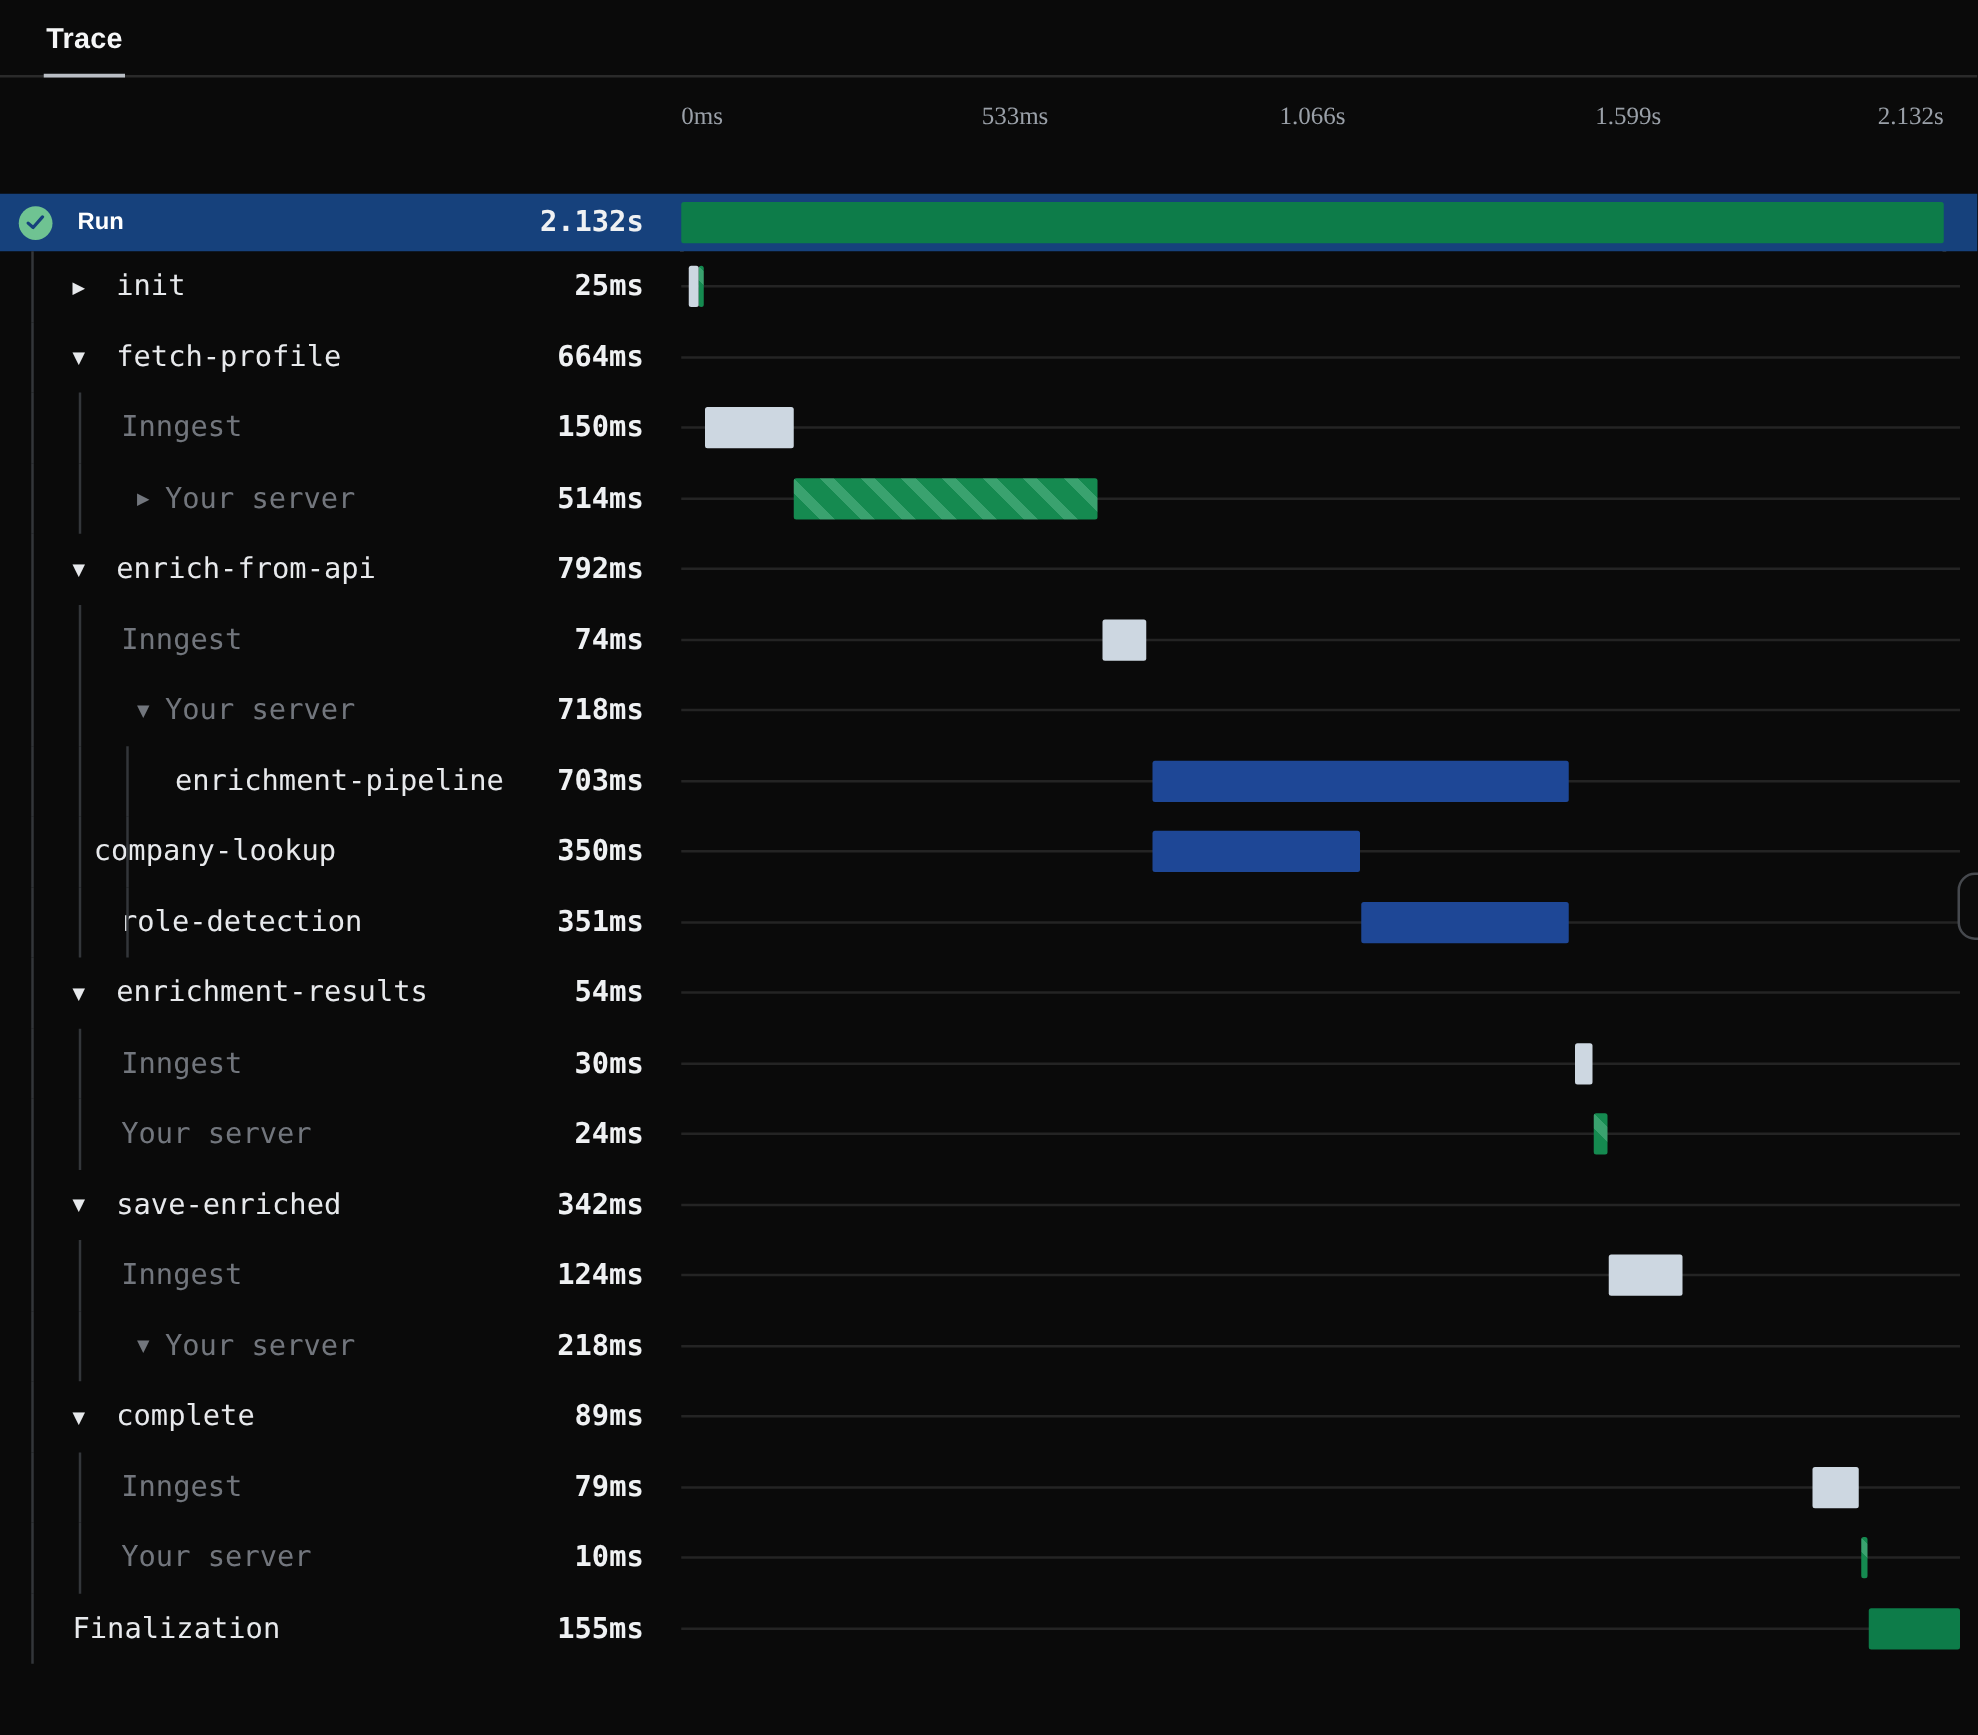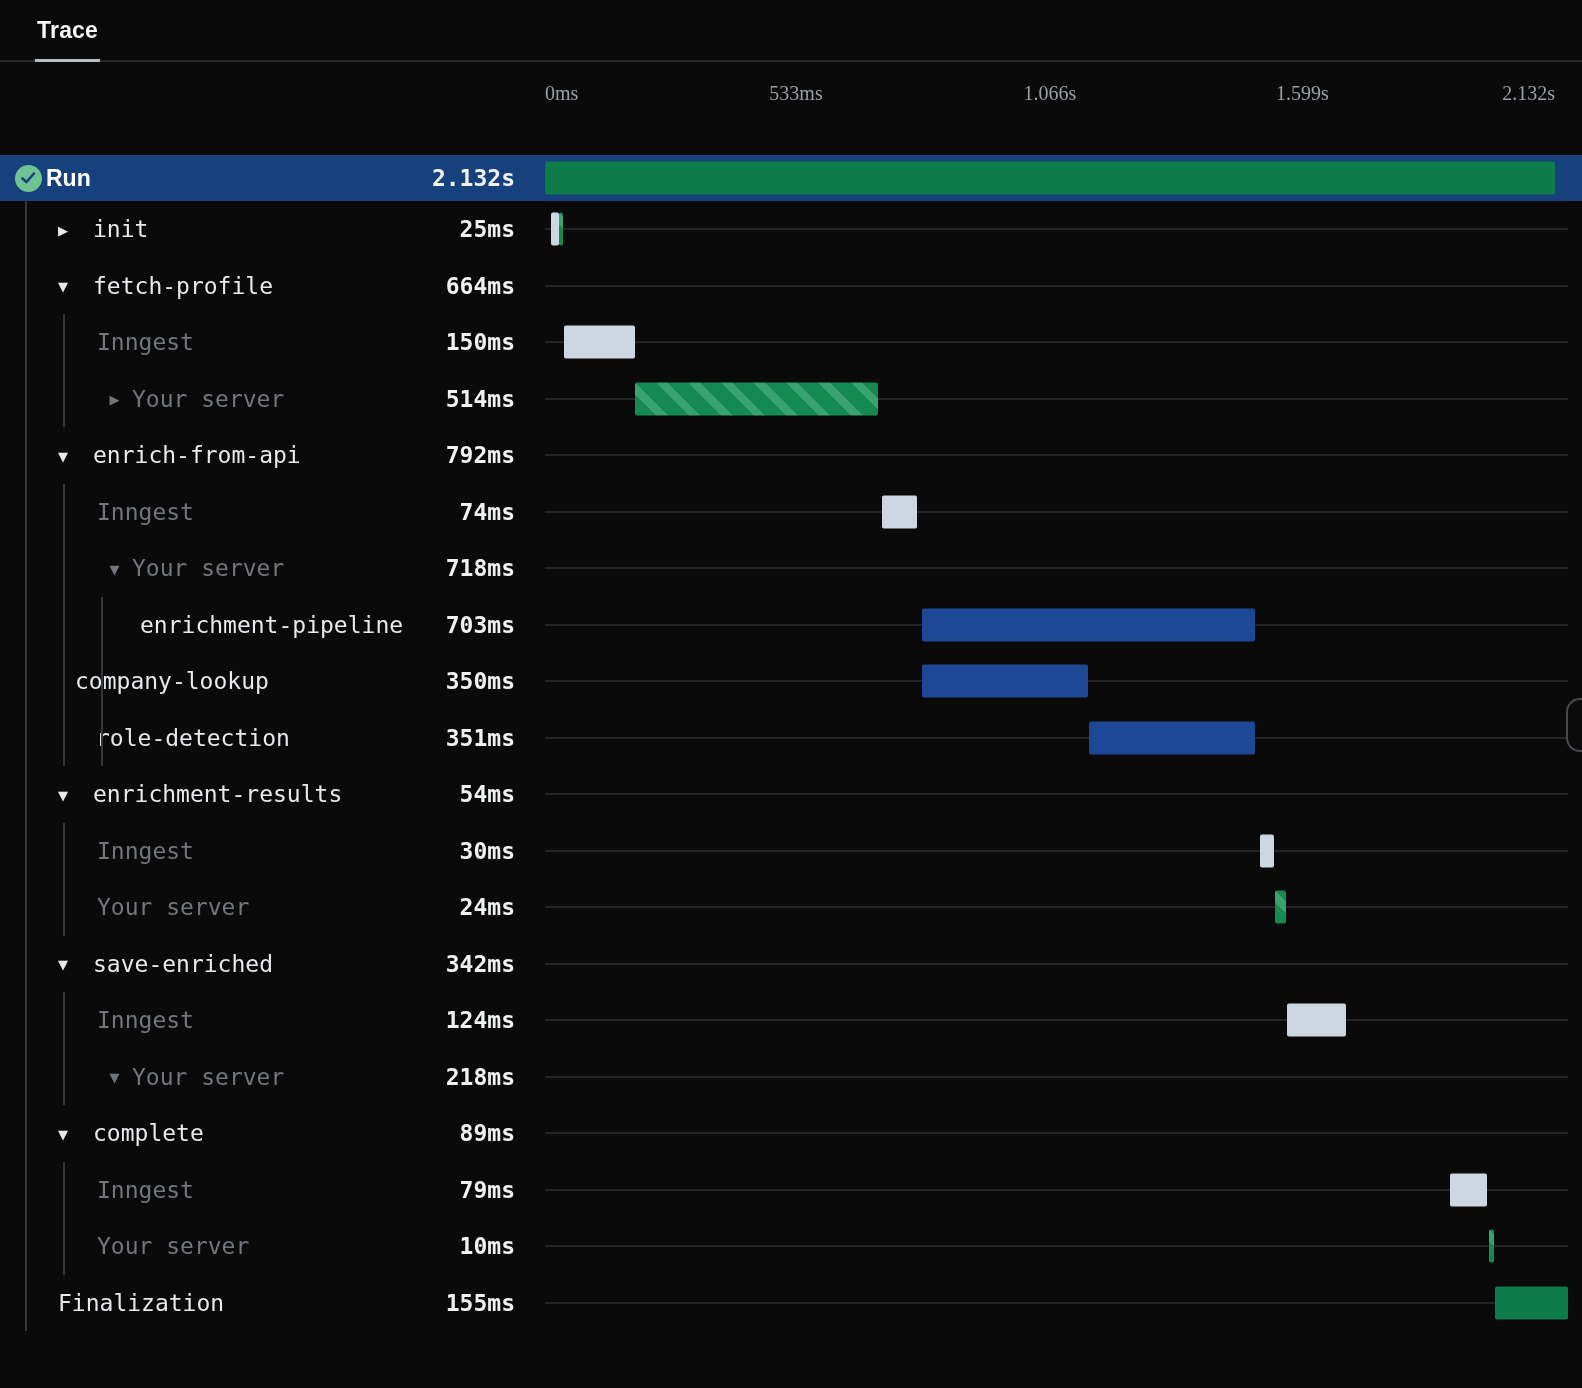--- a/index.html
+++ b/index.html
@@ -38,40 +38,40 @@
   .bar-inngest { background:#cdd7e1; }
   .bar-exec { background:#1e4796; }
   .bar-green { background:#0d7c49; }
   .bar-server { background:repeating-linear-gradient(45deg,#158a50 0px,#158a50 15px,#3aa26f 15px,#3aa26f 23px); }
   .row-run .bar { height:33px; border-radius:2px; }
 
   
   .run-left { display:flex; align-items:center; width:545px; flex:none; height:100%; }
   .check-badge { flex:none; width:27px; height:27px; margin-left:15px; border-radius:50%; background:#6fc392;
                  display:flex; align-items:center; justify-content:center; }
-  .run-name { margin-left:4px; color:#ffffff; font-family:"Liberation Sans", sans-serif; font-size:23px; font-weight:600; }
+  .run-name { margin-left:20px; color:#ffffff; font-family:"Liberation Sans", sans-serif; font-size:19px; font-weight:600; }
 
   
   .scroll-pill { position:absolute; left:1566px; top:698px; width:40px; height:54px; background:#0b0b0b;
                  border:2px solid #46494e; border-radius:14px; }
 </style>
 </head>
 <body>
 
 <div class="tabbar">
   <div class="tab">
     <span>Trace</span>
     <span class="underline"></span>
   </div>
 </div>
 
 <div class="ruler">
   <div class="ruler-labels" id="ruler-labels">
       <span class="tick-label" style="left: 0px;">0ms</span>
-      <span class="tick-label" style="left: 251px; transform: translateX(-50%);">533ms</span>
+      <span class="tick-label" style="left: 267px; transform: translateX(-50%);">533ms</span>
       <span class="tick-label" style="left: 505px; transform: translateX(-50%);">1.066s</span>
       <span class="tick-label" style="left: 757.5px; transform: translateX(-50%);">1.599s</span>
       <span class="tick-label" style="left: 1010px; transform: translateX(-100%);">2.132s</span>
     </div>
   <div class="minimap" id="minimap">
       <span class="mm-tick end" style="left: -1.5px;"></span>
       <span class="mm-tick mid" style="left: 251px;"></span>
       <span class="mm-tick mid" style="left: 503.5px;"></span>
       <span class="mm-tick mid" style="left: 756px;"></span>
       <span class="mm-tick end" style="left: 1008.5px;"></span>

